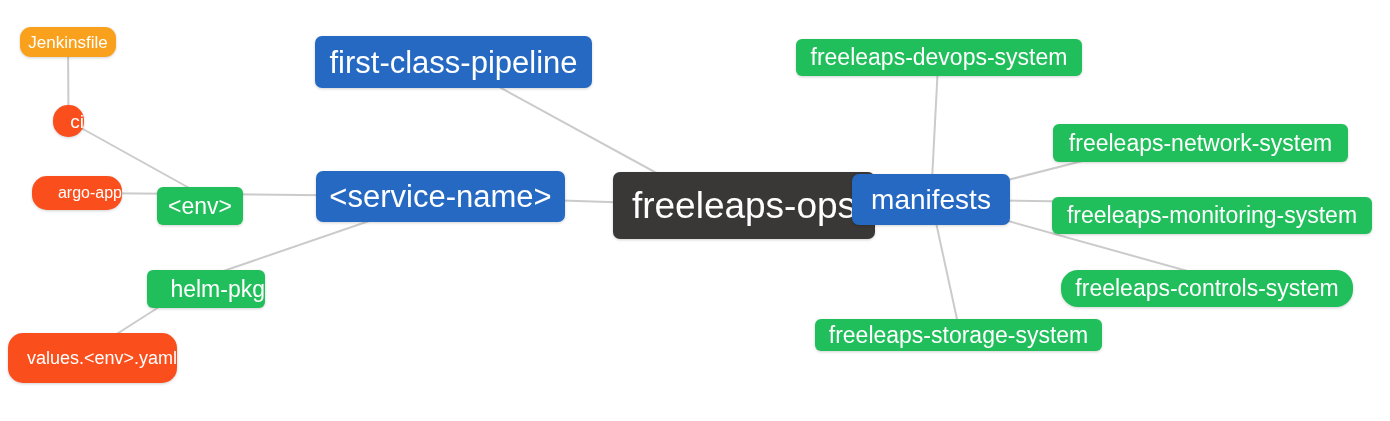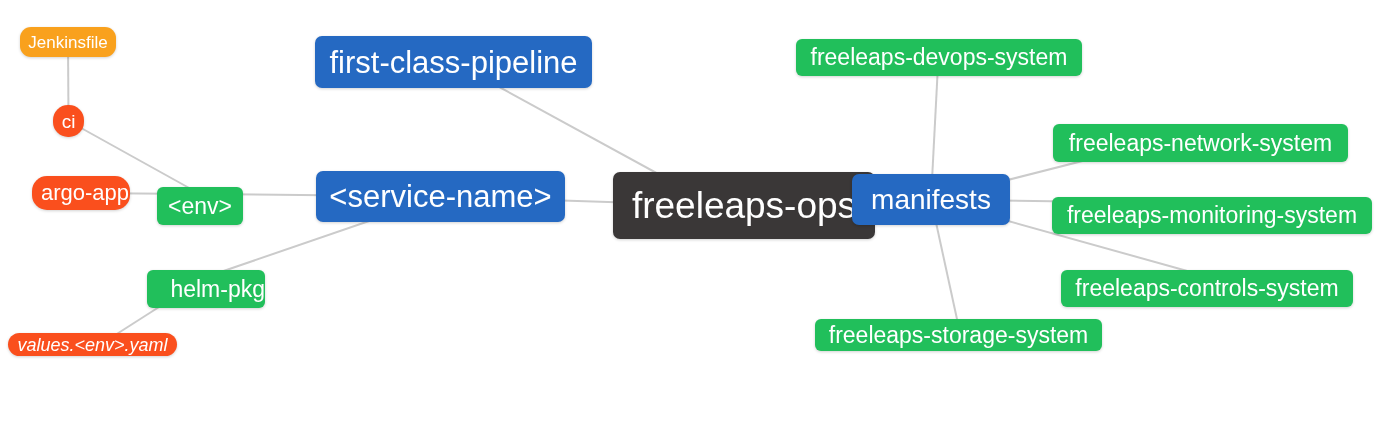--- a/index.html
+++ b/index.html
@@ -32,21 +32,21 @@
     white-space: nowrap;
     border-radius: 6px;
     box-shadow: 0 1px 3px rgba(0,0,0,0.18);
     cursor: pointer;
     line-height: 1;
     user-select: none;
   }
   .node.root   { background: var(--root_bg);      border-radius: 7px; }
   .node.branch { background: var(--branch_bg);    border-radius: 7px; }
   .node.green  { background: var(--leaf_green_bg); border-radius: 6px; margin-top: 12px; }
-  .node.red    { background: var(--leaf_red_bg);   border-radius: 15px; }
+  .node.red    { background: var(--leaf_red_bg);   border-radius: 15px; justify-content: flex-end; }
   .node.amber  { background: var(--leaf_amber_bg); border-radius: 11px; }
   .node .label { pointer-events: none; }
 </style>
 </head>
 <body>
 
 <div class="canvas">
 
   <svg class="edges" id="edges" width="1390" height="421" viewBox="0 0 1390 421">
       <line x1="68" y1="42" x2="68.5" y2="121" stroke="#CBCBCB" stroke-width="2"></line>
@@ -66,33 +66,33 @@
     </svg>
 
   <div class="node amber" style="left:20px; top:27px; width:96px; height:30px; font-size:17px;">
     <span class="label">Jenkinsfile</span>
   </div>
 
   <div class="node red" style="left:53px; top:105px; width:31px; height:32px; font-size:19px;">
     <span class="label">ci</span>
   </div>
 
-  <div class="node red" style="left:32px; top:176px; width:90px; height:34px; font-size:22px;padding-left:8px;">
+  <div class="node red" style="left:32px; top:176px; width:90px; height:34px; font-size:16px;">
     <span class="label">argo-app</span>
   </div>
 
   <div class="node green" style="left:157px; top:175px; width:86px; height:38px; font-size:23px;text-align:center;">
     <span class="label">&lt;env&gt;</span>
   </div>
 
   <div class="node green" style="left:147px; top:258px; width:118px; height:38px; font-size:23px;justify-content:flex-end;">
     <span class="label">helm-pkg</span>
   </div>
 
-  <div class="node red" style="left:8px; top:333px; width:169px; height:23px; font-size:18px;font-style:italic;">
+  <div class="node red" style="left:8px; top:333px; width:169px; height:50px; font-size:18px;">
     <span class="label">values.&lt;env&gt;.yaml</span>
   </div>
 
   <div class="node branch" style="left:316px; top:171px; width:249px; height:51px; font-size:31px;">
     <span class="label">&lt;service-name&gt;</span>
   </div>
 
   <div class="node branch" style="left:315px; top:36px; width:277px; height:52px; font-size:31px;">
     <span class="label">first-class-pipeline</span>
   </div>
@@ -110,21 +110,21 @@
   </div>
 
   <div class="node green" style="left:1053px; top:112px; width:295px; height:38px; font-size:23px;">
     <span class="label">freeleaps-network-system</span>
   </div>
 
   <div class="node green" style="left:1052px; top:185px; width:320px; height:37px; font-size:23px;">
     <span class="label">freeleaps-monitoring-system</span>
   </div>
 
-  <div class="node green" style="left:1061px; top:258px; width:292px; height:37px; font-size:23px;">
+  <div class="node green" style="left:1061px; top:258px; width:292px; height:37px; font-size:23px;border-radius:17px;">
     <span class="label">freeleaps-controls-system</span>
   </div>
 
   <div class="node green" style="left:815px; top:307px; width:287px; height:32px; font-size:23px;">
     <span class="label">freeleaps-storage-system</span>
   </div>
 
 </div>
 
 </body></html>

